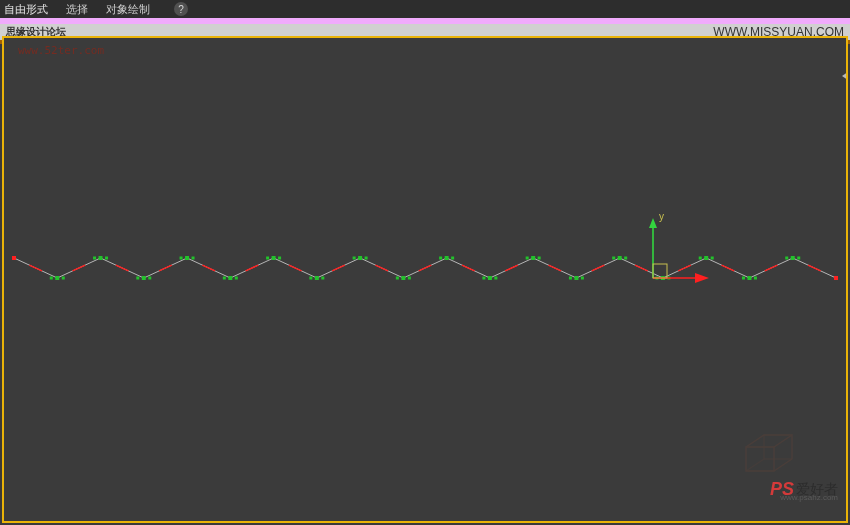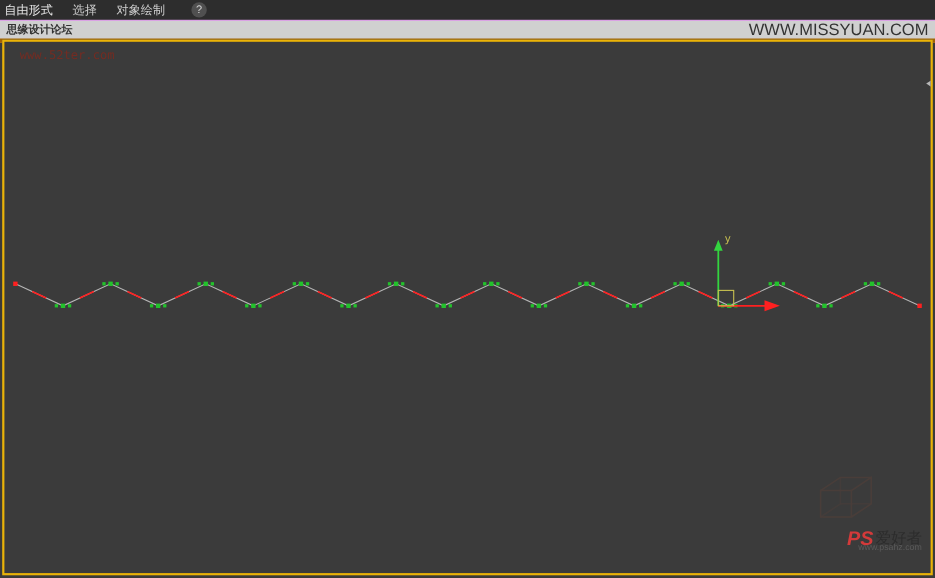--- a/index.html
+++ b/index.html
@@ -1,22 +1,22 @@
 <!DOCTYPE html>
 <html><head>
 <meta charset="utf-8">
 <style>
   html,body{margin:0;padding:0;width:850px;height:525px;background:#3a3a3a;font-family:"Microsoft YaHei",Arial,sans-serif;overflow:hidden}
-  .menubar{height:18px;background:#2d2d2d;display:flex;align-items:center;padding-left:4px;font-size:11px;color:#cfcfcf;border-bottom:1px solid #f0abfc}
+  .menubar{height:18px;background:#2d2d2d;display:flex;align-items:center;padding-left:4px;font-size:11px;color:#cfcfcf;border-bottom:6px solid #f0abfc}
   .menubar .mi{margin-right:18px;cursor:pointer}
   .menubar .mi:first-child{color:#e6e6e6}
   .help-icon{width:14px;height:14px;border-radius:50%;background:#505050;color:#d8d8d8;display:flex;align-items:center;justify-content:center;font-size:10px;margin-left:6px}
   .titlebar{height:16px;background:#d0d0d0;display:flex;align-items:center;justify-content:flex-end;font-size:10px;color:#2b2b2b;border-bottom:4px solid #a16207;position:relative}
   .titlebar .tleft{position:absolute;left:6px;font-size:10px;color:#333;font-weight:600}
-  .titlebar .tright{padding-right:6px;font-size:15px;color:#333}
+  .titlebar .tright{padding-right:6px;font-size:12px;color:#333}
   .viewport{position:absolute;top:36px;left:2px;right:2px;bottom:2px;border:2px solid #eab308;background:#3b3b3b}
   .brand{position:absolute;top:6px;left:14px;font-size:11px;color:#742c22;font-family:monospace}
   svg.scene{position:absolute;inset:0;width:100%;height:100%}
   .wm{position:absolute;right:8px;bottom:21px;display:flex;align-items:center;opacity:.9}
   .wm .logo{font-size:18px;font-style:italic;font-weight:700;color:#1e6aa8}
   .wm .logo span{color:#e53a3a}
   .wm .cn{font-size:14px;color:#2b2b2b;margin-left:2px}
   .wm .url{position:absolute;right:0;bottom:-2px;font-size:8px;color:#5e5e5e}
   .ghost-cube{position:absolute;right:42px;bottom:34px;opacity:.18}
 </style>

